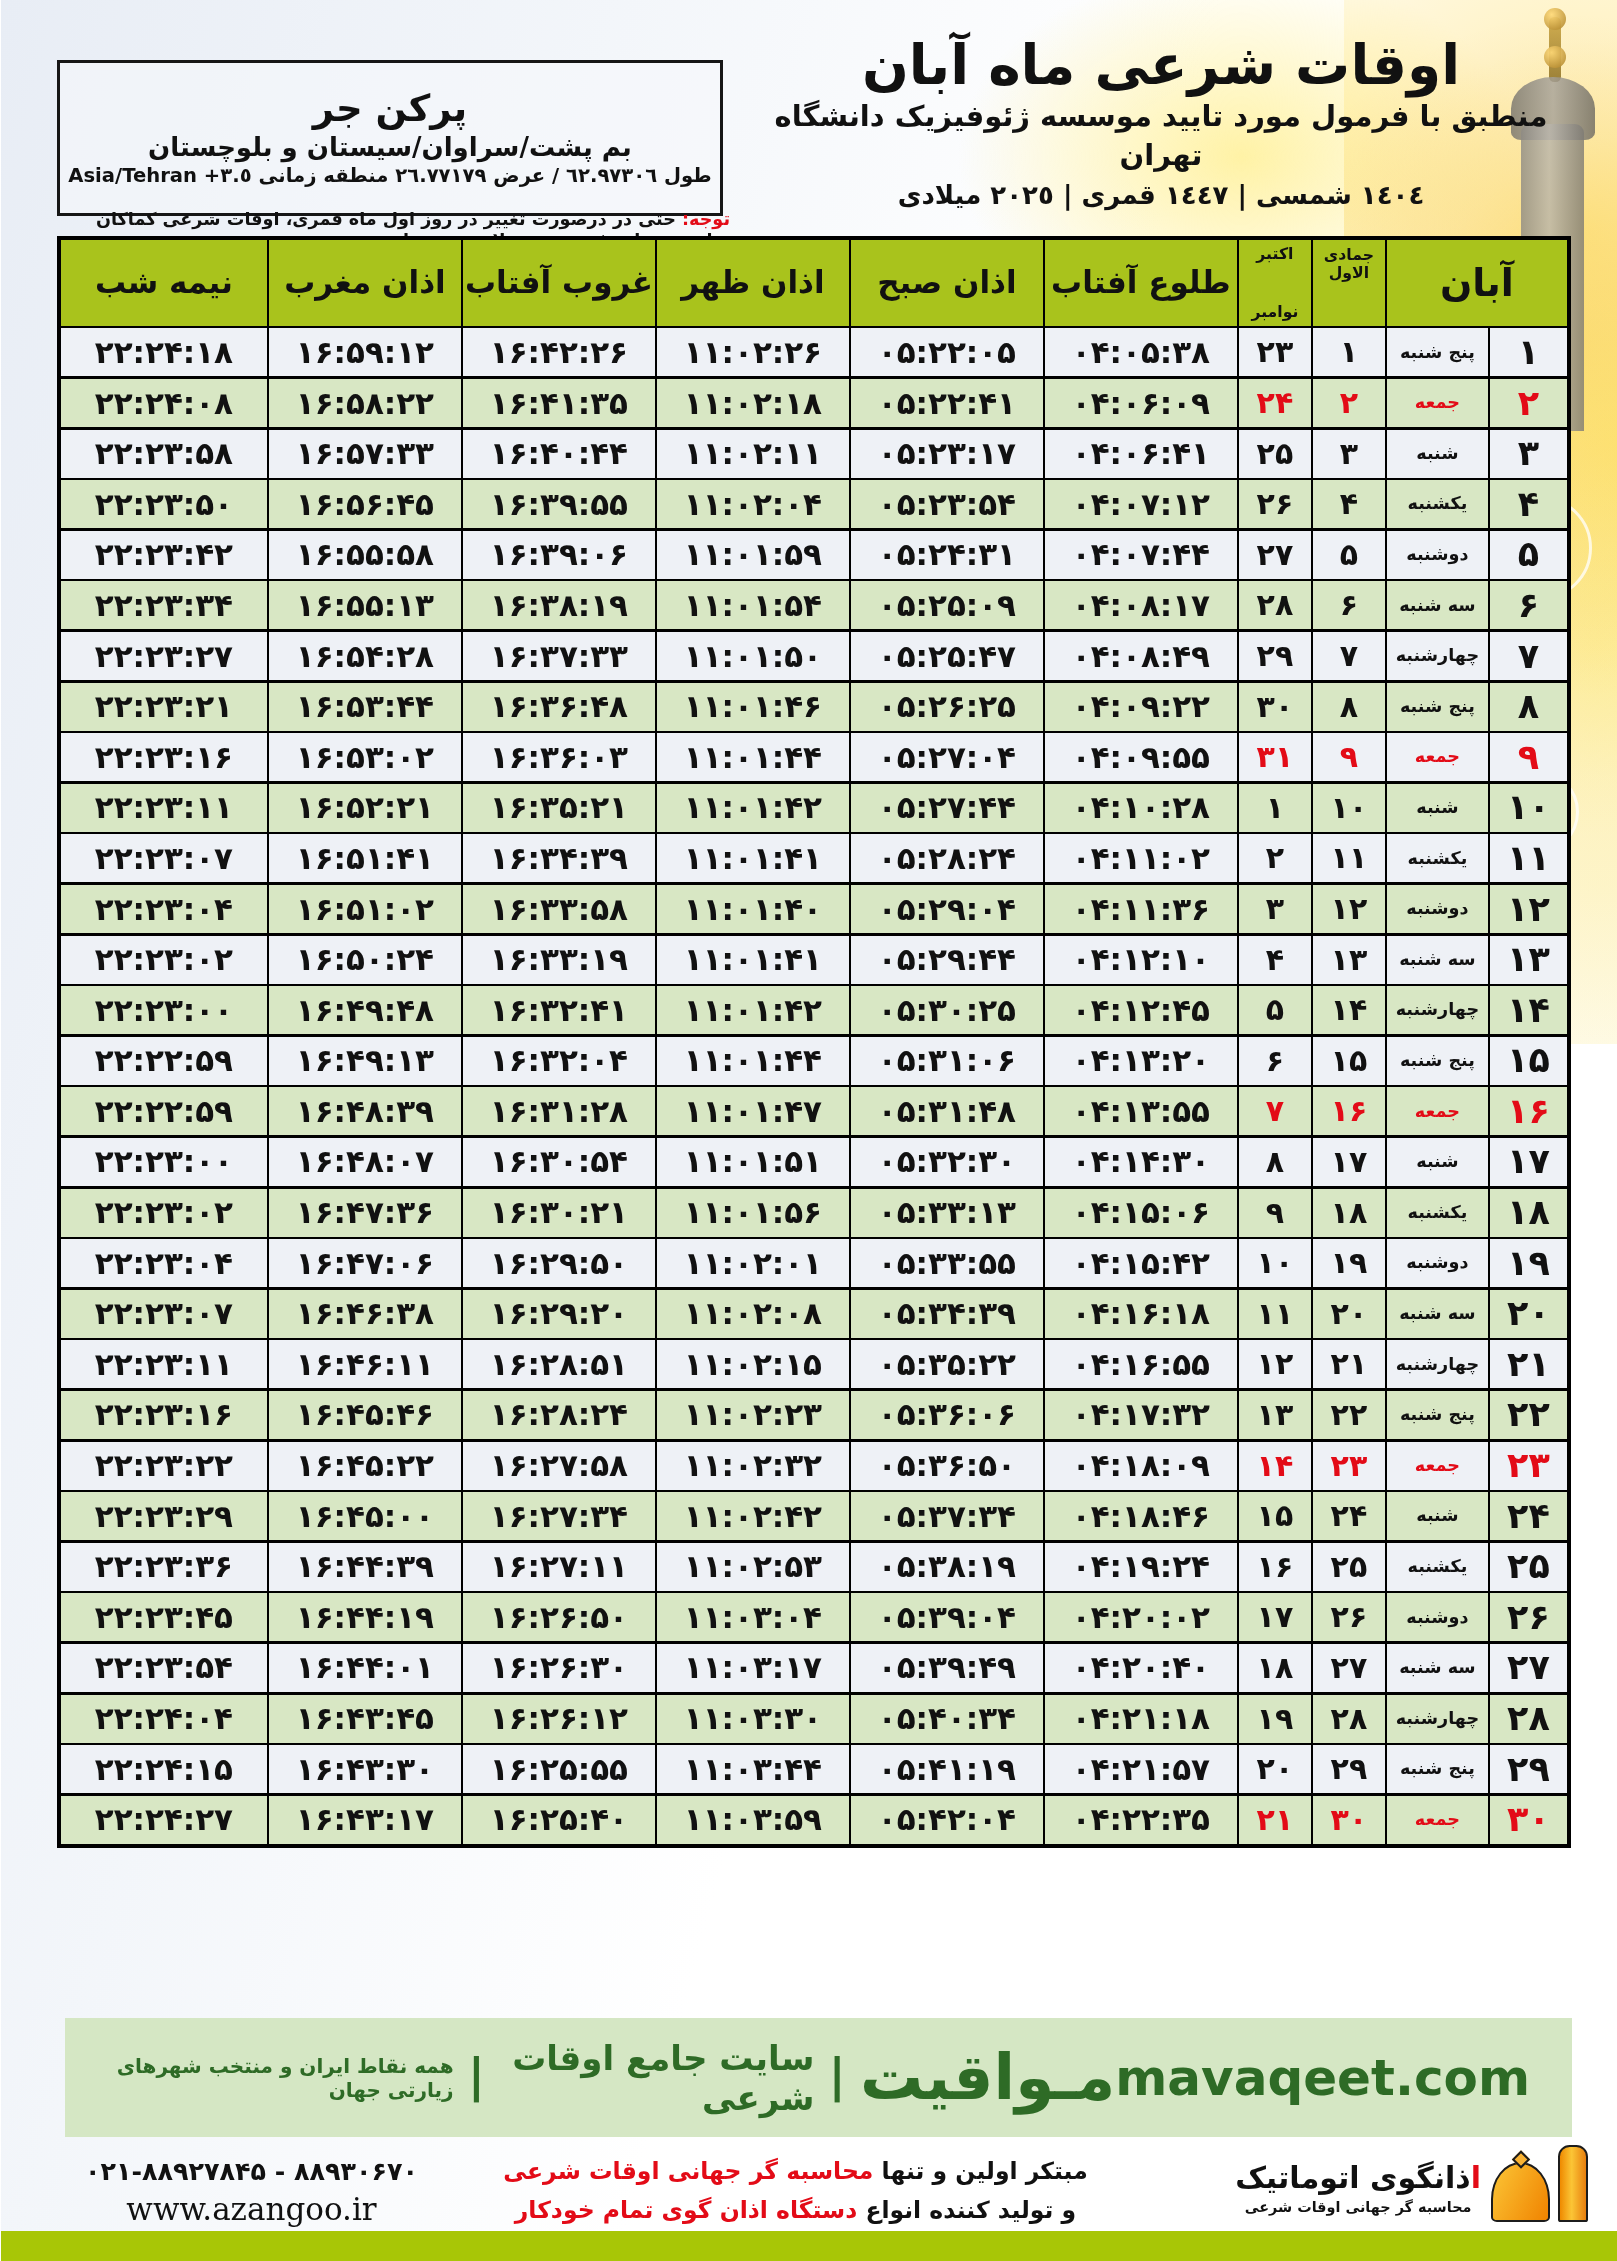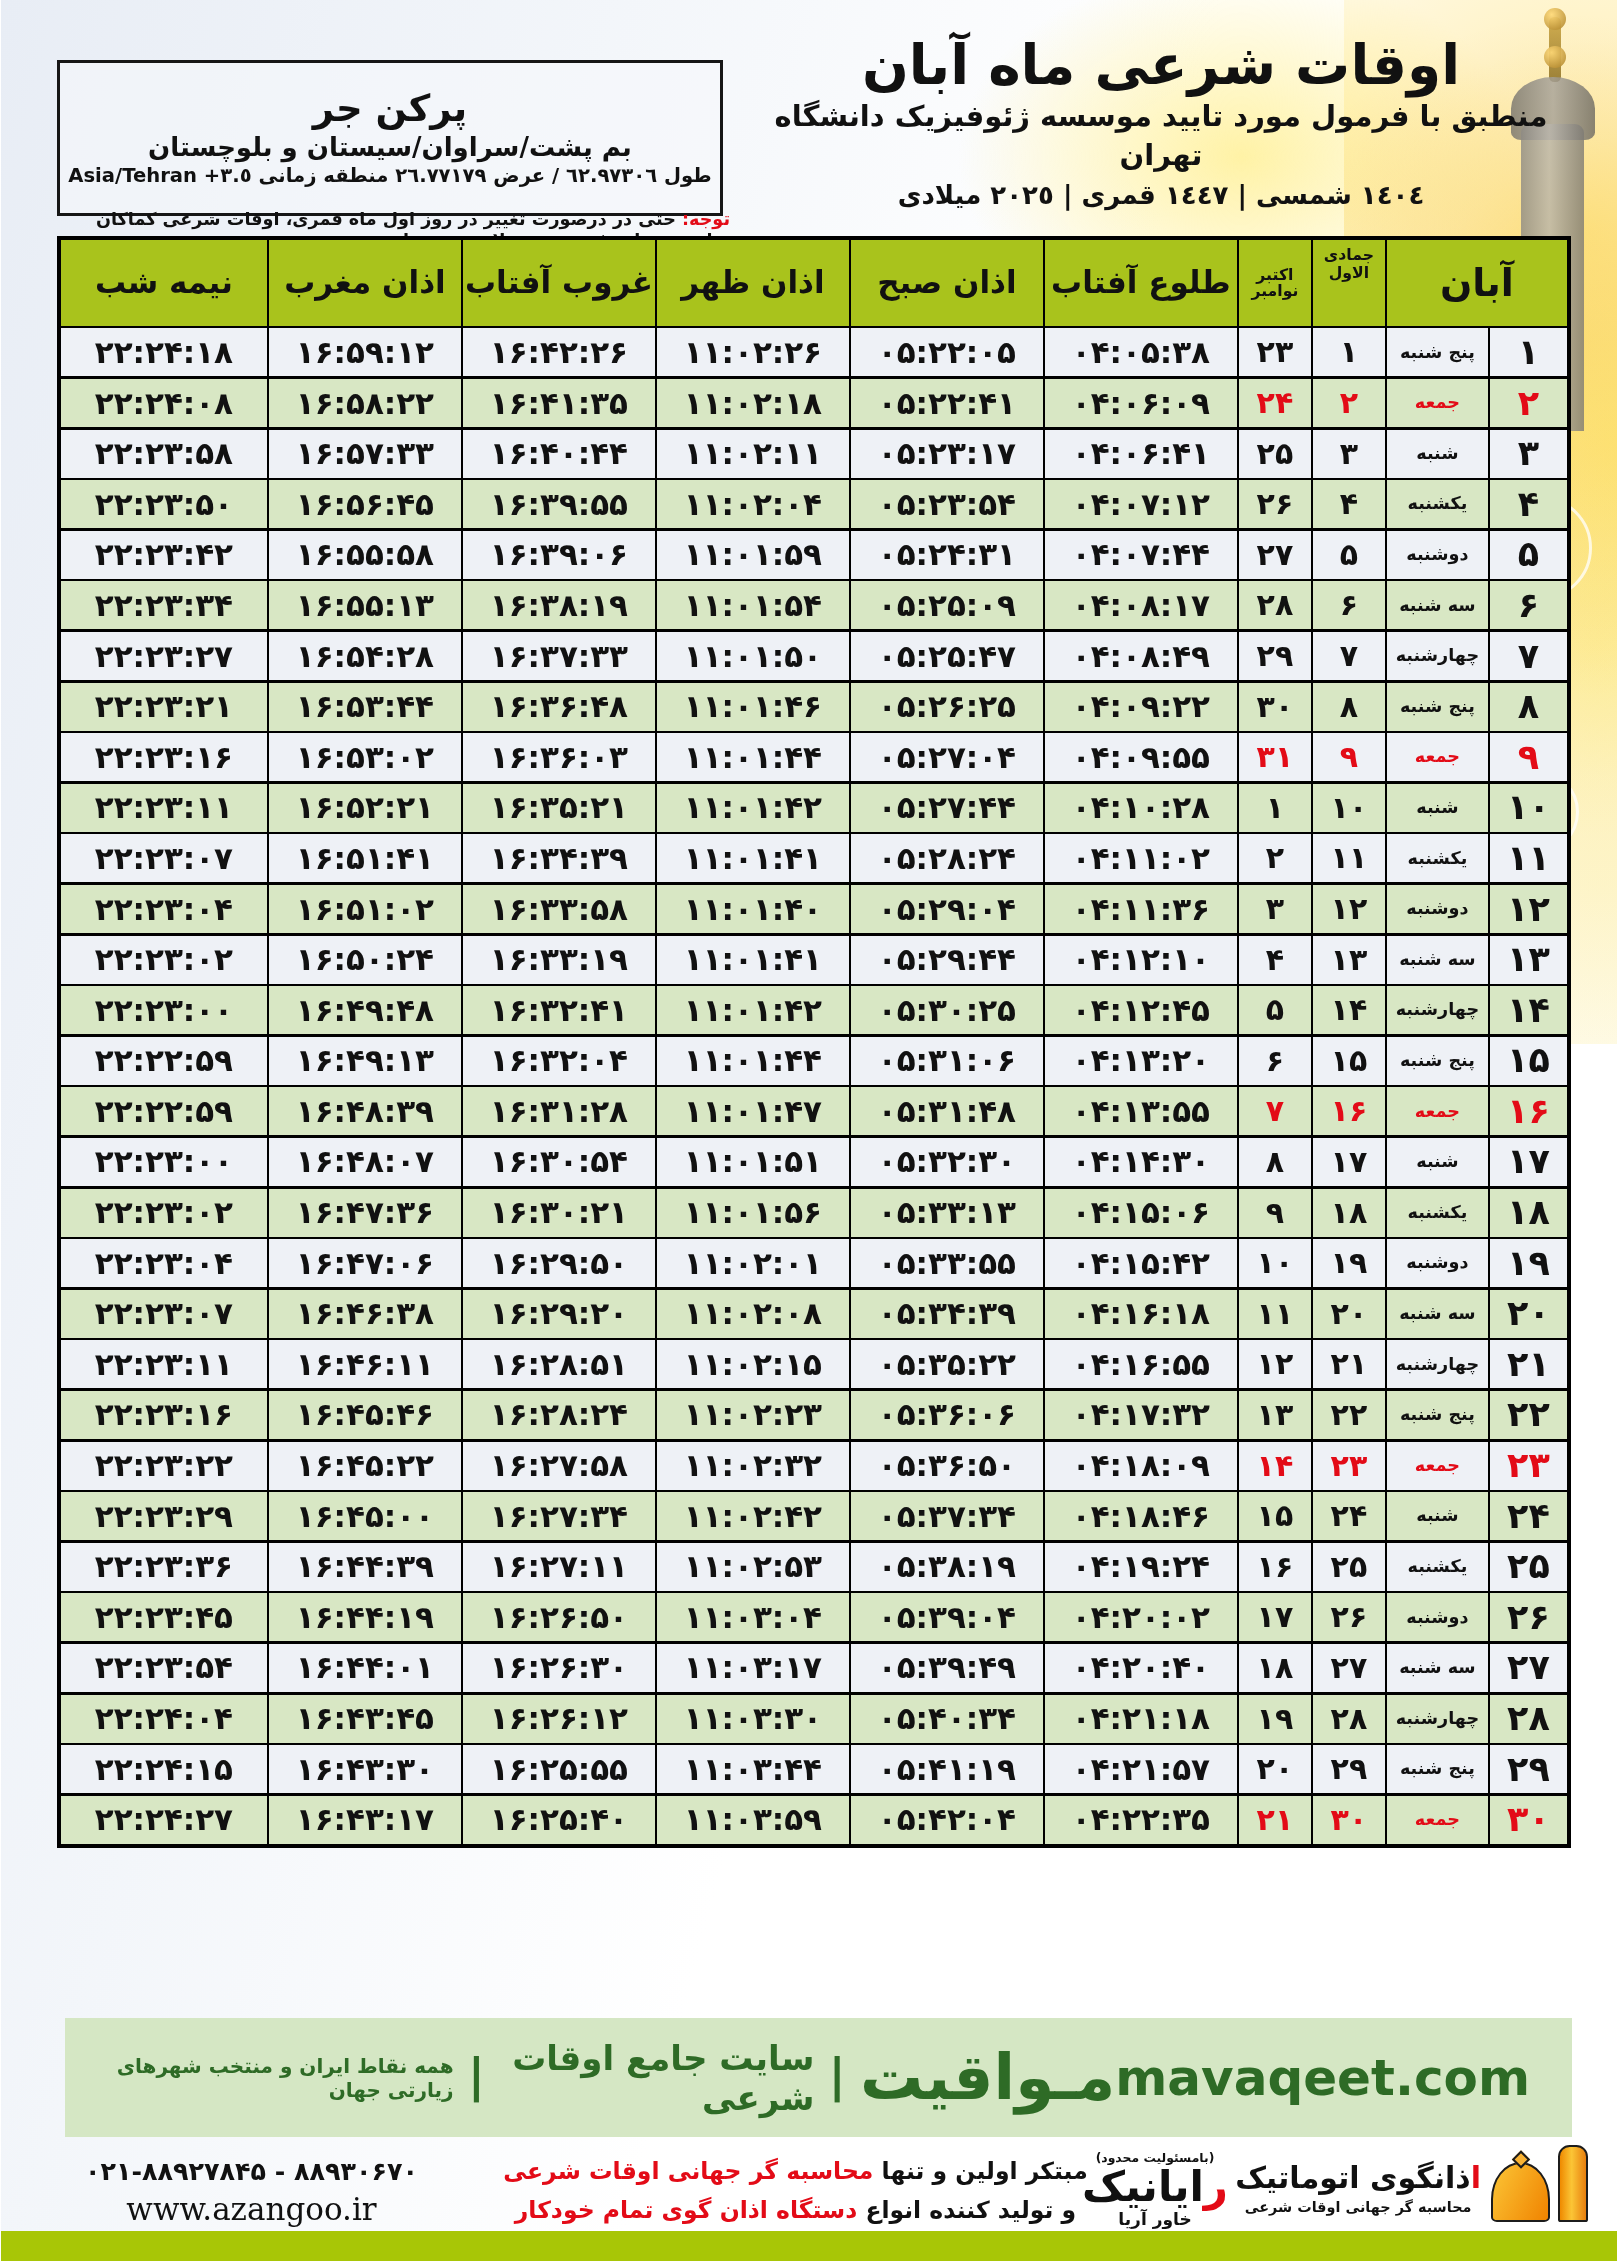--- a/index.html
+++ b/index.html
@@ -49,21 +49,21 @@
 
   
   #grid{position:absolute;left:57px;top:236px;display:grid;direction:rtl;
     background:#000;padding:3.9px;gap:2.6px 2px;
     grid-template-columns:77px 101px 72px 72px 192px 192px 192px 192px 192px 206px;
     grid-template-rows:86px repeat(30,48px);}
   .cell{display:flex;align-items:center;justify-content:center;line-height:1;}
   .h{background:#a9c31c;font-weight:bold;}
   .h-main{font-size:31px;}
   .h-aban{grid-column:span 2;font-size:38px;}
-  .h-stack{flex-direction:column;justify-content:center;padding:6.5px 1.3px;font-size:15.7px;}
+  .h-stack{flex-direction:column;justify-content:space-between;padding:6.5px 1.3px;font-size:15.7px;}
   .h-top{align-items:flex-start;padding-top:6.5px;font-size:15.7px;text-align:center;line-height:1.15;}
   .shade-light{background:#eef1f6;}
   .shade-green{background:#d8e7c4;}
   .body-cell{font-weight:bold;}
   .col-day{font-size:35px;}
   .col-weekday{font-size:17.6px;}
   .col-hijri,.col-greg{font-size:30px;}
   .col-sobh,.col-tolu,.col-zohr,.col-ghorub,.col-maghreb,.col-nimeshab{font-size:31px;direction:ltr;}
   .friday.col-day,.friday.col-weekday,.friday.col-hijri,.friday.col-greg{color:#e30b17;}
 
@@ -471,25 +471,20 @@
         <div class="az-minaret"></div>
         <div class="az-dome"></div>
         <div class="az-word"><span class="first">a</span><span>zangoo</span></div>
       </div>
       <div class="az-fa">
         <div class="az-fa-name"><span class="first">ا</span><span>ذانگوی اتوماتیک</span></div>
         <div class="az-fa-tag">محاسبه گر جهانی اوقات شرعی</div>
       </div>
     </div>
 
-    <div class="rayanik">
-      <div class="ry-top">(بامسئولیت محدود)</div>
-      <div class="ry-name"><span class="first">ر</span><span>ایانیک</span></div>
-      <div class="ry-sub">خاور آریا</div>
-    </div>
 
     <div class="center-ad">
       <div><span>مبتکر اولین و تنها </span><span class="ad-red">محاسبه گر جهانی اوقات شرعی</span></div>
       <div><span>و تولید کننده انواع </span><span class="ad-red">دستگاه اذان گوی تمام خودکار ماهواره ای</span></div>
     </div>
 
     <div class="contact">
       <div class="contact-phone">۰۲۱-۸۸۹۲۷۸۴۵ - ۸۸۹۳۰۶۷۰</div>
       <div class="contact-url">www.azangoo.ir</div>
     </div>

